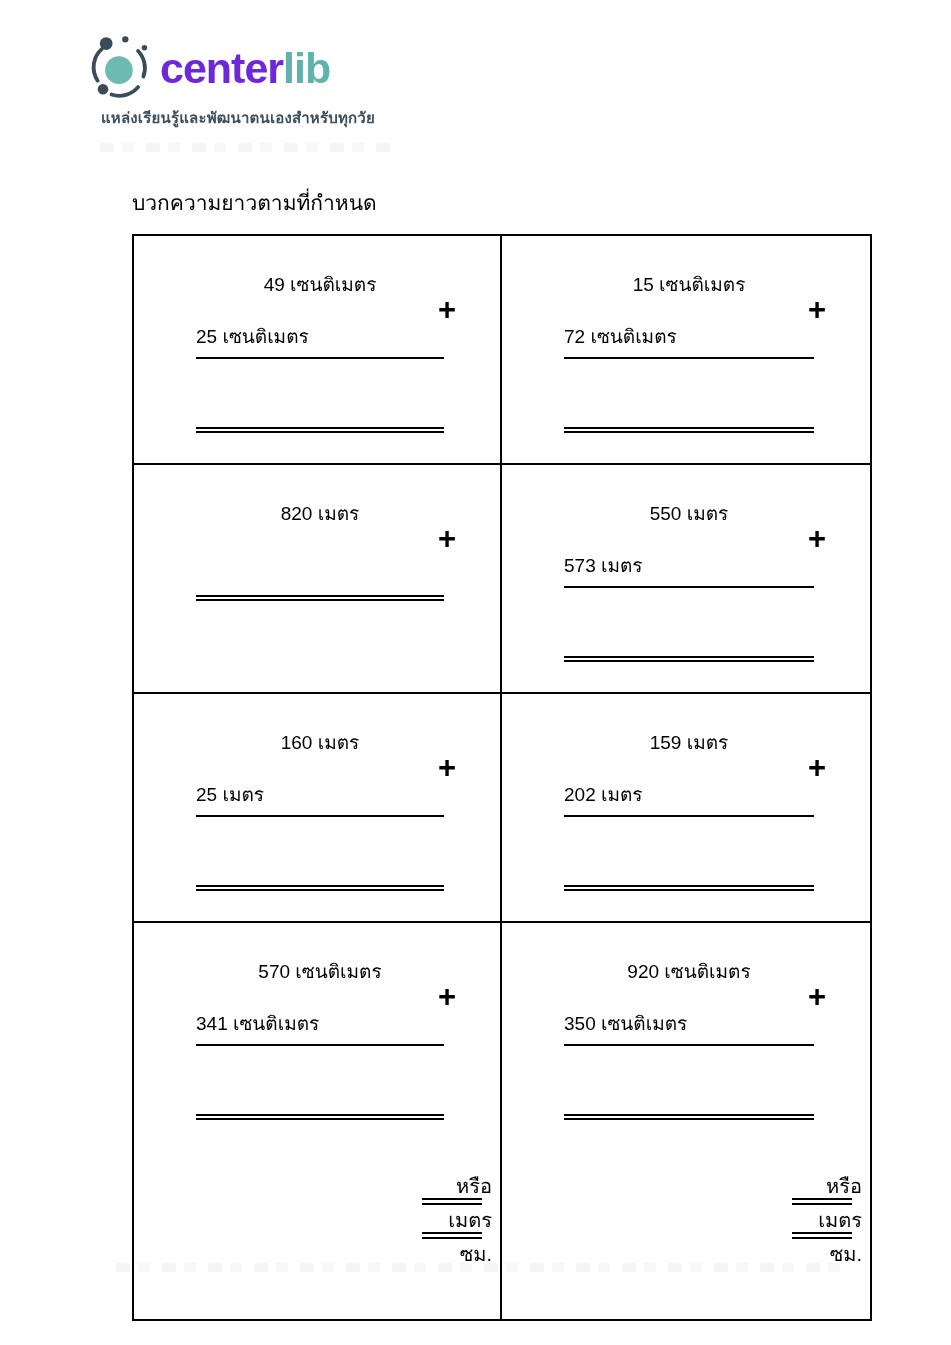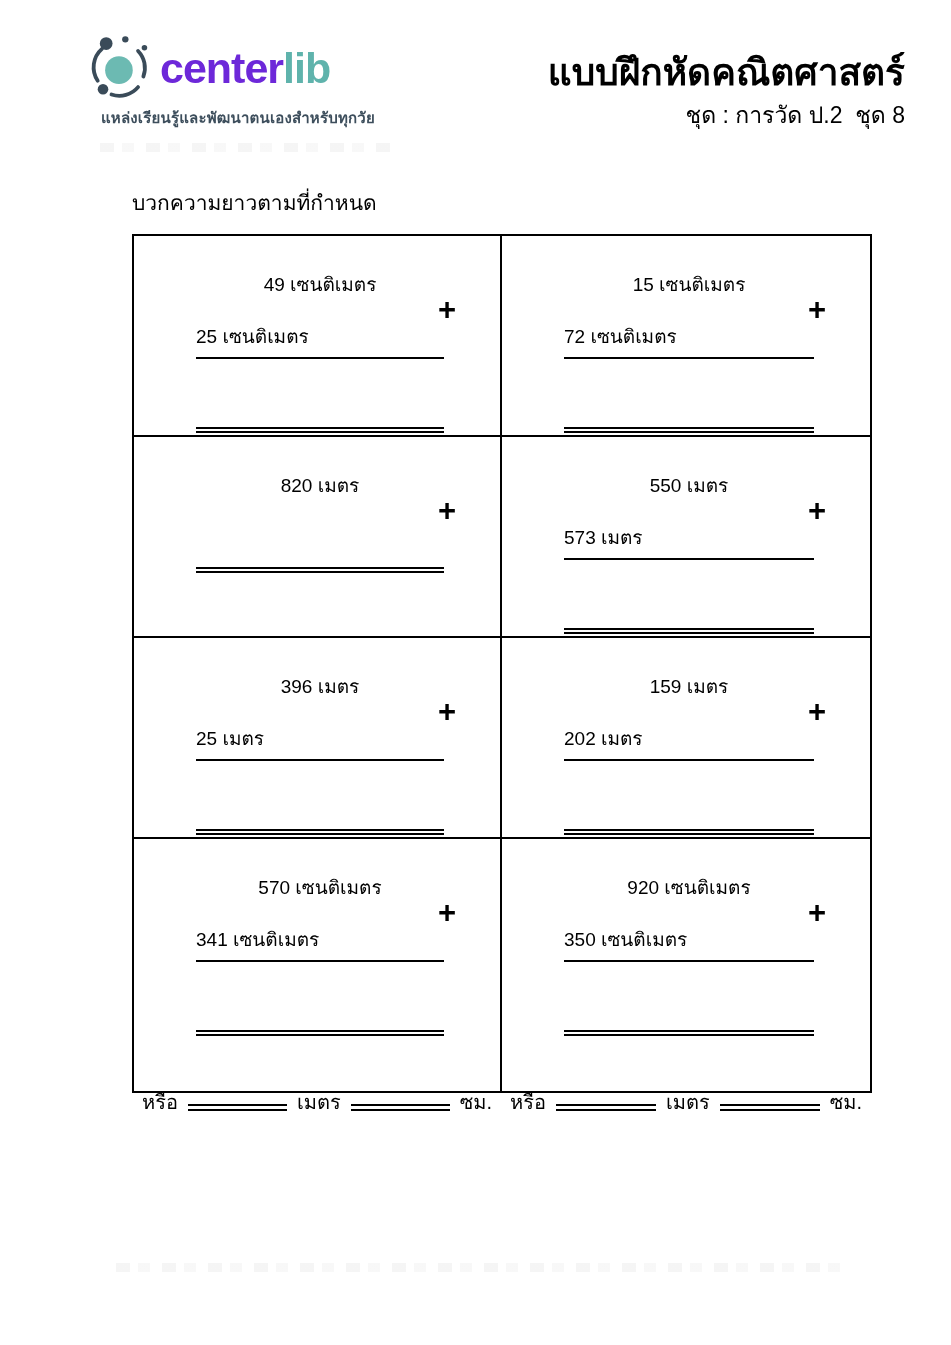--- a/index.html
+++ b/index.html
@@ -45,47 +45,47 @@
 
   
   .grid {
     position: absolute; left: 132px; top: 234px; width: 740px;
     border: 2px solid #000;
     display: grid; grid-template-columns: 1fr 1fr;
     background: #fff;
   }
   .cell {
     position: relative;
-    height: 201px;
+    height: 229px;
     border-bottom: 2px solid #000;
     padding: 0 56px 0 62px;
   }
   .cell:nth-child(odd) { border-right: 2px solid #000; }
-  .cell.tall { height: 252px; border-bottom: none; }
+  .cell.tall { height: 396px; border-bottom: none; }
 
   .op1 { margin-top: 36px; font-size: 19px; text-align: center; line-height: 1.35; }
   .op2 {
     margin-top: 26px; padding-bottom: 8px;
     border-bottom: 2px solid #000;
     font-size: 19px; text-align: left; line-height: 1.35;
   }
   .plus {
     position: absolute; top: 58px; right: 44px;
     font-size: 31px; font-weight: 600; line-height: 1;
   }
   .answer {
     margin-top: 68px; height: 6px;
     border-top: 2px solid #000; border-bottom: 2px solid #000;
   }
 
   
   .conv {
     display: flex; align-items: flex-end;
     margin: 54px -48px 0 -54px;
-    font-size: 20px; line-height: 1.2;
+    font-size: 20px; line-height: 1.2; flex-direction: column;
   }
   .conv .lbl { white-space: nowrap; }
   .conv .blank {
     flex: 1 1 auto; max-width: 112px; min-width: 60px;
     height: 7px; margin: 0 10px 3px;
     border-top: 2px solid #000; border-bottom: 2px solid #000;
   }
 </style>
 </head>
 <body>
@@ -106,24 +106,20 @@
       </svg>
       <div class="logo-text">
         <span class="primary">center</span><span class="accent">lib</span>
       </div>
     </div>
     <div class="tagline">แหล่งเรียนรู้และพัฒนาตนเองสำหรับทุกวัย</div>
   </div>
 
   <div class="faint-line under-logo"></div>
 
-  <div class="title-block">
-    <div class="page-title">แบบฝึกหัดคณิตศาสตร์</div>
-    <div class="page-subtitle">ชุด : การวัด ป.2  ชุด 8</div>
-  </div>
 
   <div class="instruction">บวกความยาวตามที่กำหนด</div>
 
   <div class="grid">
   <div class="cell">
     <div class="op1">49 เซนติเมตร</div>
     <div class="plus">+</div>
     <div class="op2">25 เซนติเมตร</div>
     <div class="answer"></div>
 
@@ -146,21 +142,21 @@
 
   <div class="cell">
     <div class="op1">550 เมตร</div>
     <div class="plus">+</div>
     <div class="op2">573 เมตร</div>
     <div class="answer"></div>
 
   </div>
 
   <div class="cell">
-    <div class="op1">396 เมตร</div>
+    <div class="op1">160 เมตร</div>
     <div class="plus">+</div>
     <div class="op2">25 เมตร</div>
     <div class="answer"></div>
 
   </div>
 
   <div class="cell">
     <div class="op1">159 เมตร</div>
     <div class="plus">+</div>
     <div class="op2">202 เมตร</div>

